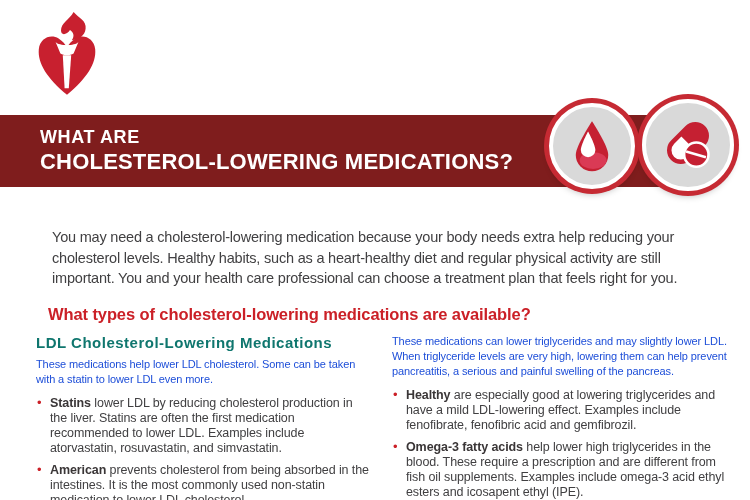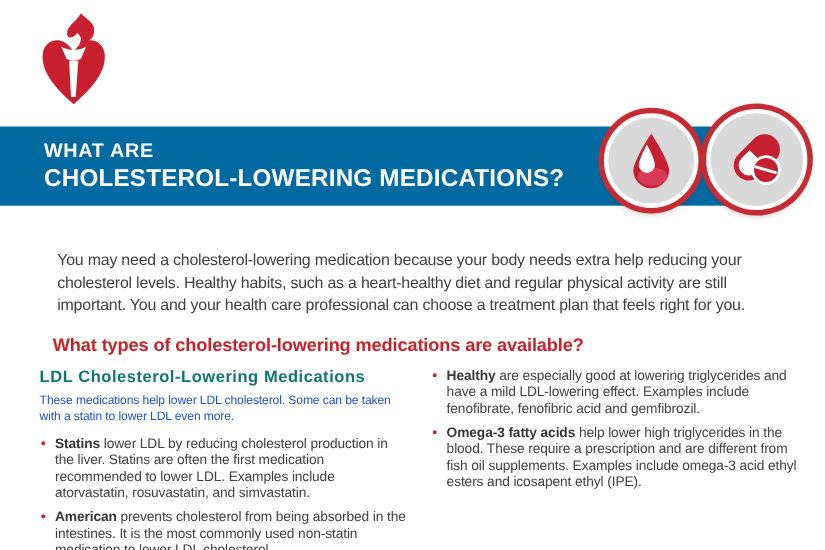--- a/index.html
+++ b/index.html
@@ -9,21 +9,21 @@
     font-family:"Liberation Sans","DejaVu Sans",sans-serif;
     -webkit-font-smoothing:antialiased;
   }
   
   .logo{position:absolute;left:34px;top:12px;display:flex;align-items:flex-start;}
   .logo svg{width:66px;height:84px;display:block;}
   .logo-text{margin-left:14px;margin-top:31px;font-size:13px;font-weight:700;
     color:#3c3c3c;line-height:14px;letter-spacing:.1px;}
   
   .banner{position:absolute;left:0;top:115px;width:714px;height:72px;
-    background:#0369a1;color:#fff;box-sizing:border-box;padding:12px 0 0 40px;z-index:1;}
+    background:#7f1d1d;color:#fff;box-sizing:border-box;padding:12px 0 0 40px;z-index:1;}
   .banner .l1{font-size:18px;font-weight:600;letter-spacing:.6px;line-height:20px;}
   .banner .l2{font-size:22px;font-weight:700;letter-spacing:.2px;line-height:26px;margin-top:2px;}
   
   .badge{position:absolute;border-radius:50%;background:#D9D9D9;
     border:4px solid #fff;box-shadow:0 0 0 5px #C62A33,0 5px 7px rgba(0,0,0,.28);
     display:flex;align-items:center;justify-content:center;z-index:2;}
   .badge-drop{left:549px;top:103px;width:78px;height:78px;}
   .badge-pills{left:642px;top:99px;width:84px;height:84px;}
   .badge svg{display:block;}
   
@@ -107,20 +107,21 @@
           <span class="term">American</span><span> prevents cholesterol from being absorbed in the intestines. It is the most commonly used non-statin medication to lower LDL cholesterol.</span>
         </li>
         <li>
           <span class="dot">•</span>
           <span class="term">PCSK9 inhibitors</span><span> help the liver remove more LDL from the blood.</span>
         </li>
       </ul>
     </div>
 
     <div class="col">
+      <p class="colintro">These medications can lower triglycerides and may slightly lower LDL. When triglyceride levels are very high, lowering them can help prevent pancreatitis, a serious and painful swelling of the pancreas.</p>
       <ul>
         <li>
           <span class="dot">•</span>
           <span class="term">Healthy</span><span> are especially good at lowering triglycerides and have a mild LDL-lowering effect. Examples include fenofibrate, fenofibric acid and gemfibrozil.</span>
         </li>
         <li>
           <span class="dot">•</span>
           <span class="term">Omega-3 fatty acids</span><span> help lower high triglycerides in the blood. These require a prescription and are different from fish oil supplements. Examples include omega-3 acid ethyl esters and icosapent ethyl (IPE).</span>
         </li>
       </ul>

